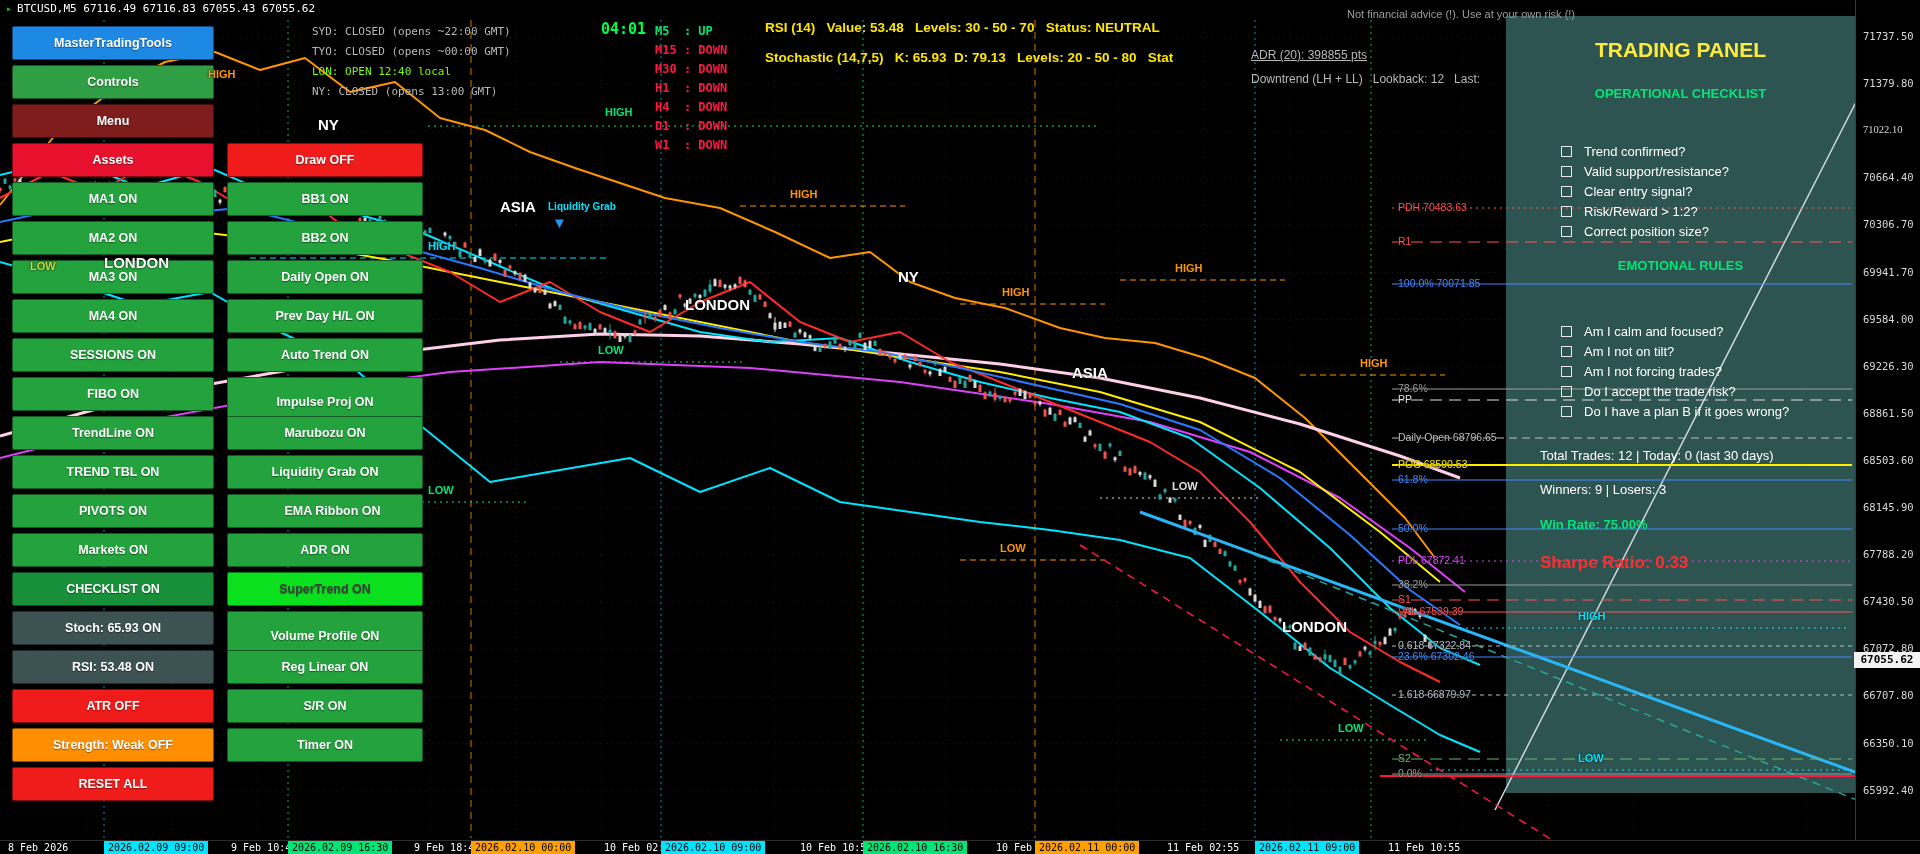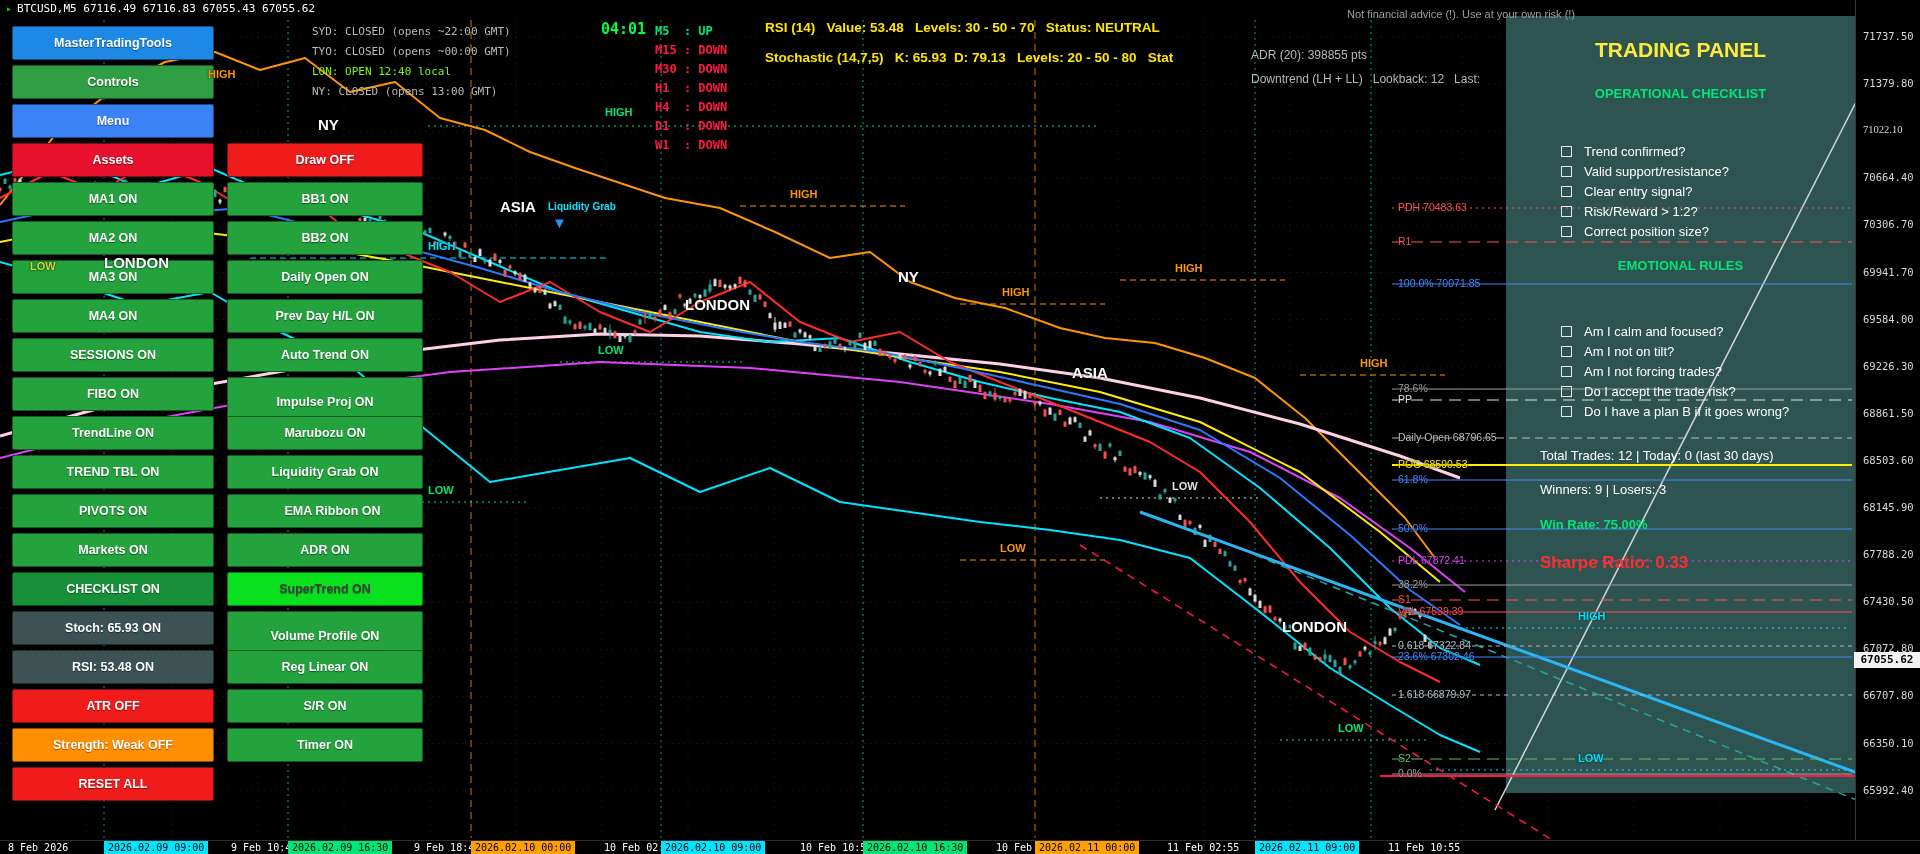--- a/index.html
+++ b/index.html
@@ -28,21 +28,21 @@
 
   
   .hdr { position:absolute; z-index:5; white-space:pre; }
   #sessions { position:absolute; left:312px; top:22px; z-index:5;
     font:11px "DejaVu Sans Mono", monospace; line-height:20px; white-space:pre; }
   .timer { left:601px; top:20px; font:bold 15px "DejaVu Sans Mono", monospace; color:#00ff44; }
   #tflist { position:absolute; left:655px; top:22px; z-index:5;
     font:bold 12px "DejaVu Sans Mono", monospace; line-height:19px; white-space:pre; }
   .rsi   { left:765px; top:20px;  font:bold 13.5px "Liberation Sans", sans-serif; color:#ffe600; }
   .stoch { left:765px; top:50px;  font:bold 13.5px "Liberation Sans", sans-serif; color:#ffe600; }
-  .adr   { left:1251px; top:48px; font:12px "Liberation Sans", sans-serif; color:#b8b8b8; }
+  .adr   { left:1251px; top:48px; font:12px "Liberation Sans", sans-serif; color:#b8b8b8;text-decoration:underline; }
   .trendinfo { left:1251px; top:72px; font:12px "Liberation Sans", sans-serif; color:#b8b8b8; }
   .disclaimer { left:1347px; top:8px; font:11px "Liberation Sans", sans-serif; color:#9e9e9e; }
 
   
   #panel { position:absolute; left:1506px; top:10px; width:349px; height:783px; z-index:5; }
   #panel .p-title { position:absolute; top:28px; left:0; right:0; text-align:center;
     font:bold 21px "Liberation Sans", sans-serif; color:#ffeb3b; }
   #panel .p-sub { position:absolute; left:0; right:0; text-align:center;
     font:bold 13px "Liberation Sans", sans-serif; color:#00e676; }
   #panel .t1 { top:76px; } #panel .t2 { top:248px; }
@@ -780,21 +780,21 @@
     </div>
 
   <div class="titlebar">
     <span class="tri">▸</span>
     <span>BTCUSD,M5 67116.49 67116.83 67055.43 67055.62</span>
   </div>
 
   <div id="toolbar-left">
       <div class="btn" style="left: 12px; top: 26px; width: 202px; height: 34px; background: rgb(30, 136, 229);">MasterTradingTools</div>
       <div class="btn" style="left: 12px; top: 65px; width: 202px; height: 34px; background: rgb(47, 158, 68);">Controls</div>
-      <div class="btn" style="left: 12px; top: 104px; width: 202px; height: 34px; background: #3b82f6;">Menu</div>
+      <div class="btn" style="left: 12px; top: 104px; width: 202px; height: 34px; background: #7f1d1d;">Menu</div>
       <div class="btn" style="left: 12px; top: 143px; width: 202px; height: 34px; background: rgb(232, 17, 45);">Assets</div>
       <div class="btn" style="left: 12px; top: 182px; width: 202px; height: 34px; background: rgb(35, 162, 61);">MA1 ON</div>
       <div class="btn" style="left: 12px; top: 221px; width: 202px; height: 34px; background: rgb(35, 162, 61);">MA2 ON</div>
       <div class="btn" style="left: 12px; top: 260px; width: 202px; height: 34px; background: rgb(35, 162, 61);">MA3 ON</div>
       <div class="btn" style="left: 12px; top: 299px; width: 202px; height: 34px; background: rgb(35, 162, 61);">MA4 ON</div>
       <div class="btn" style="left: 12px; top: 338px; width: 202px; height: 34px; background: rgb(35, 162, 61);">SESSIONS ON</div>
       <div class="btn" style="left: 12px; top: 377px; width: 202px; height: 34px; background: rgb(35, 162, 61);">FIBO ON</div>
       <div class="btn" style="left: 12px; top: 416px; width: 202px; height: 34px; background: rgb(35, 162, 61);">TrendLine ON</div>
       <div class="btn" style="left: 12px; top: 455px; width: 202px; height: 34px; background: rgb(35, 162, 61);">TREND TBL ON</div>
       <div class="btn" style="left: 12px; top: 494px; width: 202px; height: 34px; background: rgb(35, 162, 61);">PIVOTS ON</div>

